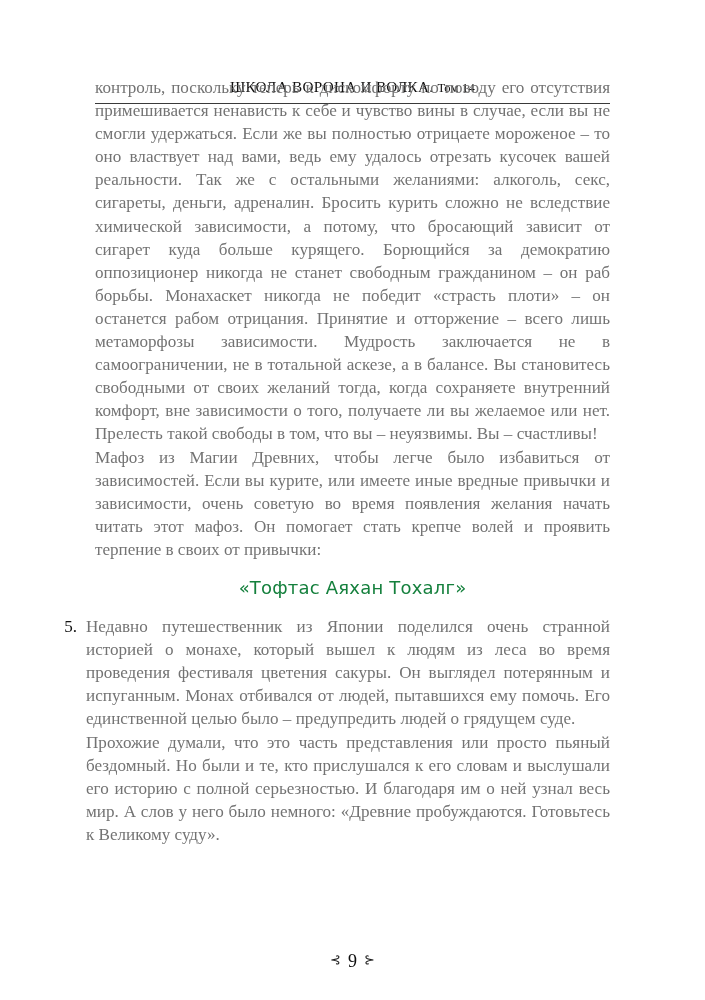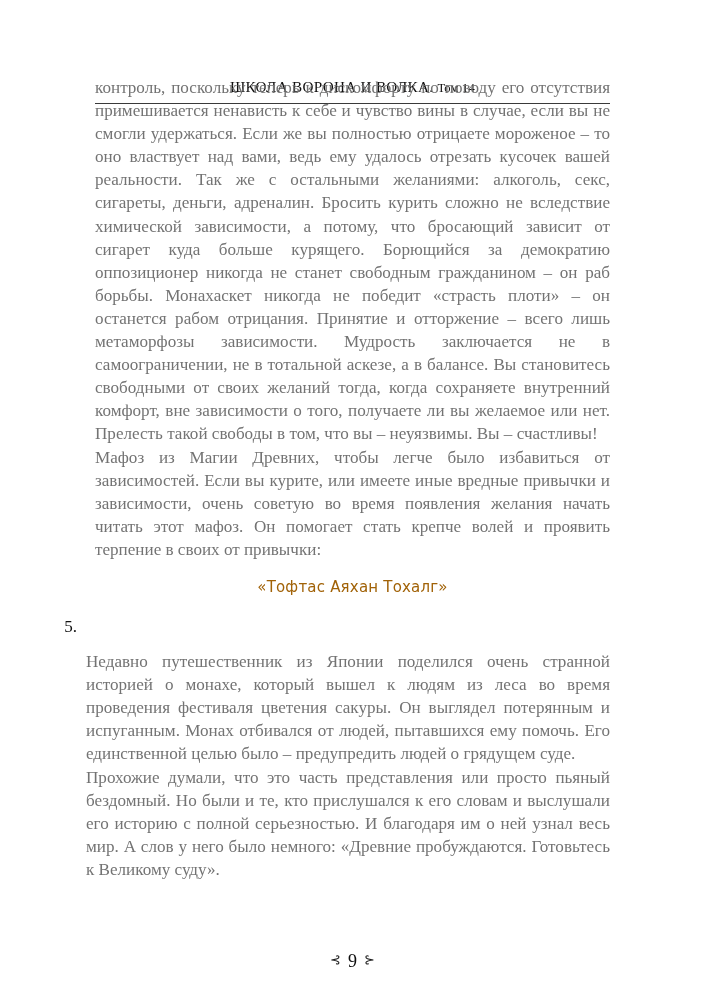--- a/index.html
+++ b/index.html
@@ -70,23 +70,23 @@
 
   p.body-par + p.body-par {
     margin-top: 0;
   }
 
   
   .mantra {
     margin: 0;
     text-align: center;
     font-family: "DejaVu Sans", "Liberation Sans", sans-serif;
-    font-size: 15px;
+    font-size: 18px;
     line-height: 23.1px;
-    color: #a16207;
+    color: #15803d;
     letter-spacing: 0.2px;
     padding-top: 15px;
     padding-bottom: 16px;
   }
 
   
   .numbered-item {
     display: flex;
     align-items: flex-start;
     margin: 0;
@@ -98,21 +98,20 @@
     line-height: 23.1px;
     text-align: right;
     padding-right: 9px;
     box-sizing: border-box;
     color: #121212;
     margin-left: -35px;
   }
   .item-body {
     flex: 1 1 auto;
     min-width: 0;
-    margin-top: 35px;
   }
   .item-body p.body-par {
     text-indent: 0;
   }
   .item-body p.body-par.indented {
     text-indent: 0;
   }
 
   
   .footer {

